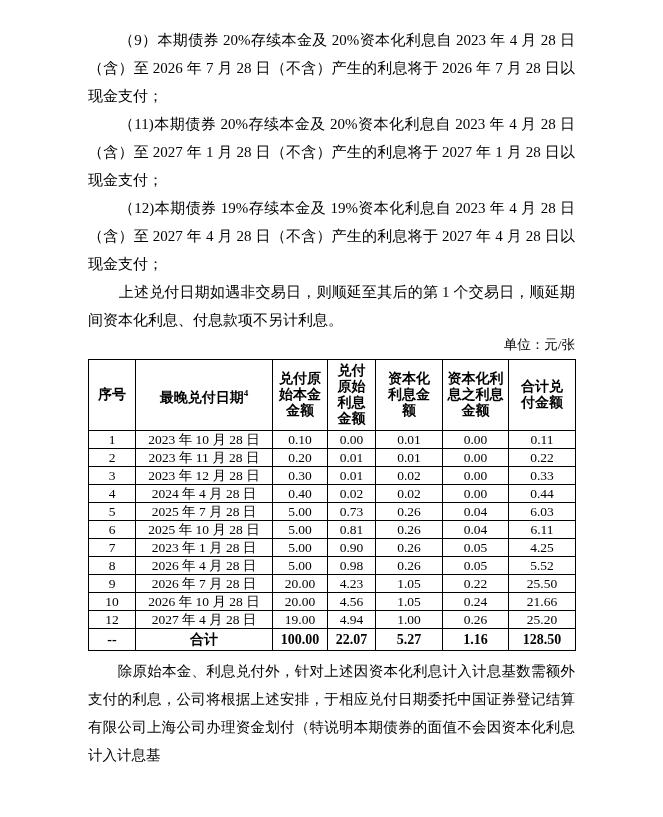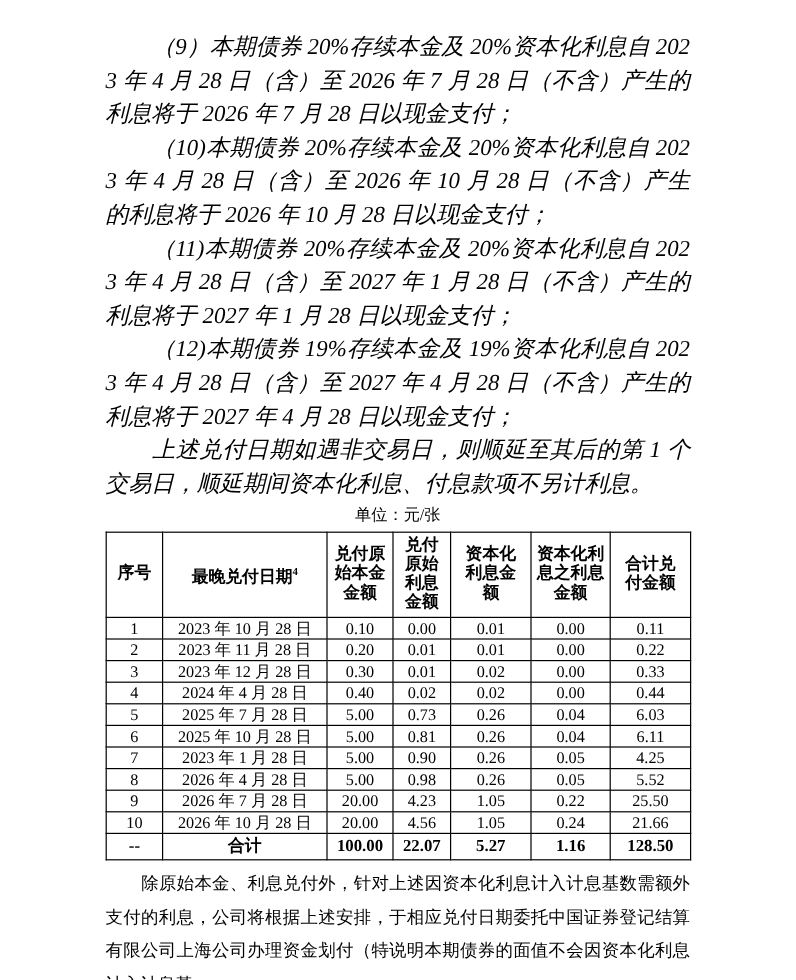--- a/index.html
+++ b/index.html
@@ -12,29 +12,28 @@
     position: relative;
     font-family: "Liberation Serif", "DejaVu Serif", serif;
     color: #000000;
     box-sizing: border-box;
   }
   .content {
     padding: 26px 88px 0 88px;
   }
   p.body-par {
     margin: 0;
-    font-size: 19px;
+    font-size: 15px;
     line-height: 28px;
     text-align: justify;
     text-indent: 2.05em;
     word-break: break-all;
-    font-style: italic;
   }
   .unit-line {
-    text-align: center;
+    text-align: right;
     font-size: 13.5px;
     line-height: 22px;
     margin: 0;
   }
   table.schedule {
     border-collapse: collapse;
     table-layout: fixed;
     width: 487px;
     margin-top: 3px;
   }
@@ -74,21 +73,20 @@
     word-break: break-all;
   }
 </style>
 </head>
 <body>
 
 <div class="page">
   <div class="content">
 
     <p class="body-par">（9）本期债券 20%存续本金及 20%资本化利息自 2023 年 4 月 28 日（含）至 2026 年 7 月 28 日（不含）产生的利息将于 2026 年 7 月 28 日以现金支付；</p>
-    <p class="body-par">（10)本期债券 20%存续本金及 20%资本化利息自 2023 年 4 月 28 日（含）至 2026 年 10 月 28 日（不含）产生的利息将于 2026 年 10 月 28 日以现金支付；</p>
     <p class="body-par">（11)本期债券 20%存续本金及 20%资本化利息自 2023 年 4 月 28 日（含）至 2027 年 1 月 28 日（不含）产生的利息将于 2027 年 1 月 28 日以现金支付；</p>
     <p class="body-par">（12)本期债券 19%存续本金及 19%资本化利息自 2023 年 4 月 28 日（含）至 2027 年 4 月 28 日（不含）产生的利息将于 2027 年 4 月 28 日以现金支付；</p>
     <p class="body-par">上述兑付日期如遇非交易日，则顺延至其后的第 1 个交易日，顺延期间资本化利息、付息款项不另计利息。</p>
 
     <p class="unit-line">单位：元/张</p>
 
     <table class="schedule">
       <colgroup>
         <col style="width:47px">
         <col style="width:137px">
@@ -203,20 +201,29 @@
           </tr>
           <tr>
             <td>10</td>
             <td>2026 年 10 月 28 日</td>
             <td>20.00</td>
             <td>4.56</td>
             <td>1.05</td>
             <td>0.24</td>
             <td>21.66</td>
           </tr>
+          <tr>
+            <td>12</td>
+            <td>2027 年 4 月 28 日</td>
+            <td>19.00</td>
+            <td>4.94</td>
+            <td>1.00</td>
+            <td>0.26</td>
+            <td>25.20</td>
+          </tr>
           <tr class="total-row">
             <td>--</td>
             <td>合计</td>
             <td>100.00</td>
             <td>22.07</td>
             <td>5.27</td>
             <td>1.16</td>
             <td>128.50</td>
           </tr>
         </tbody>

